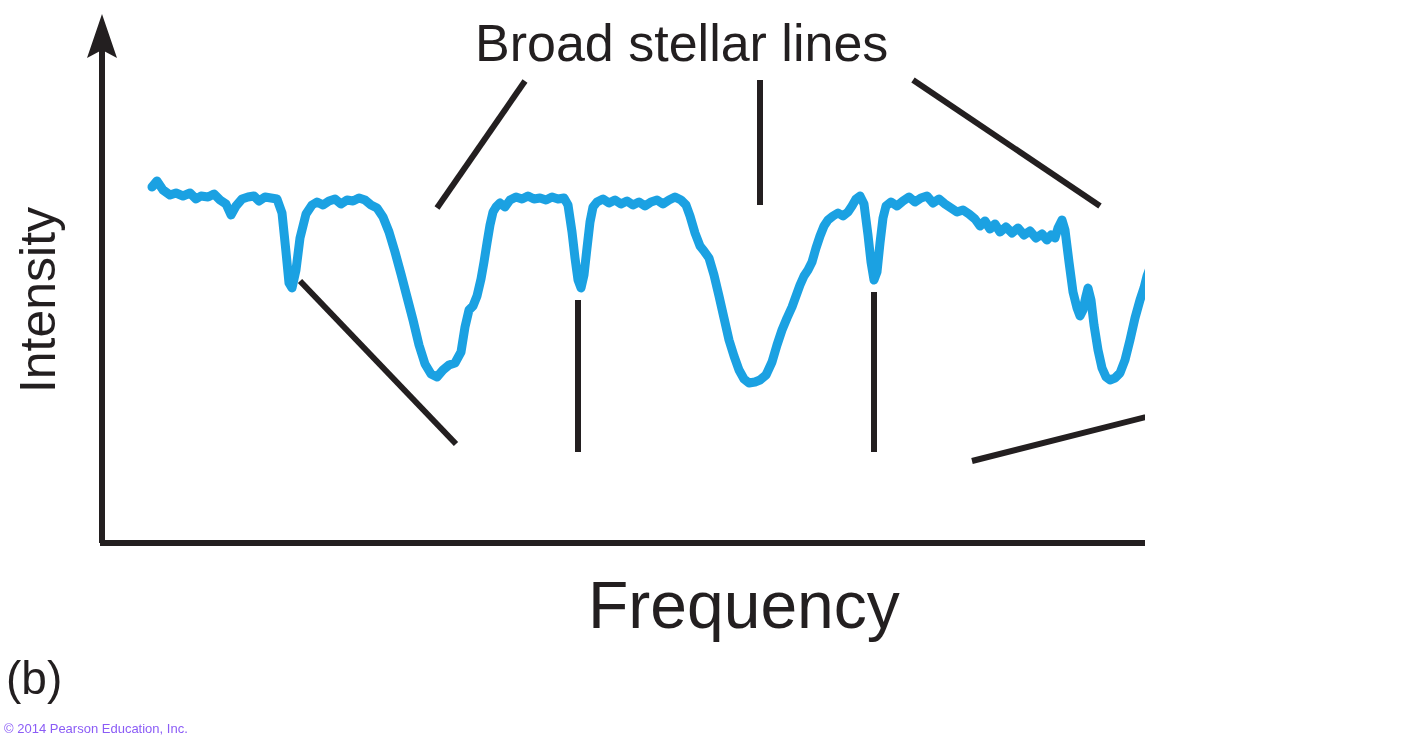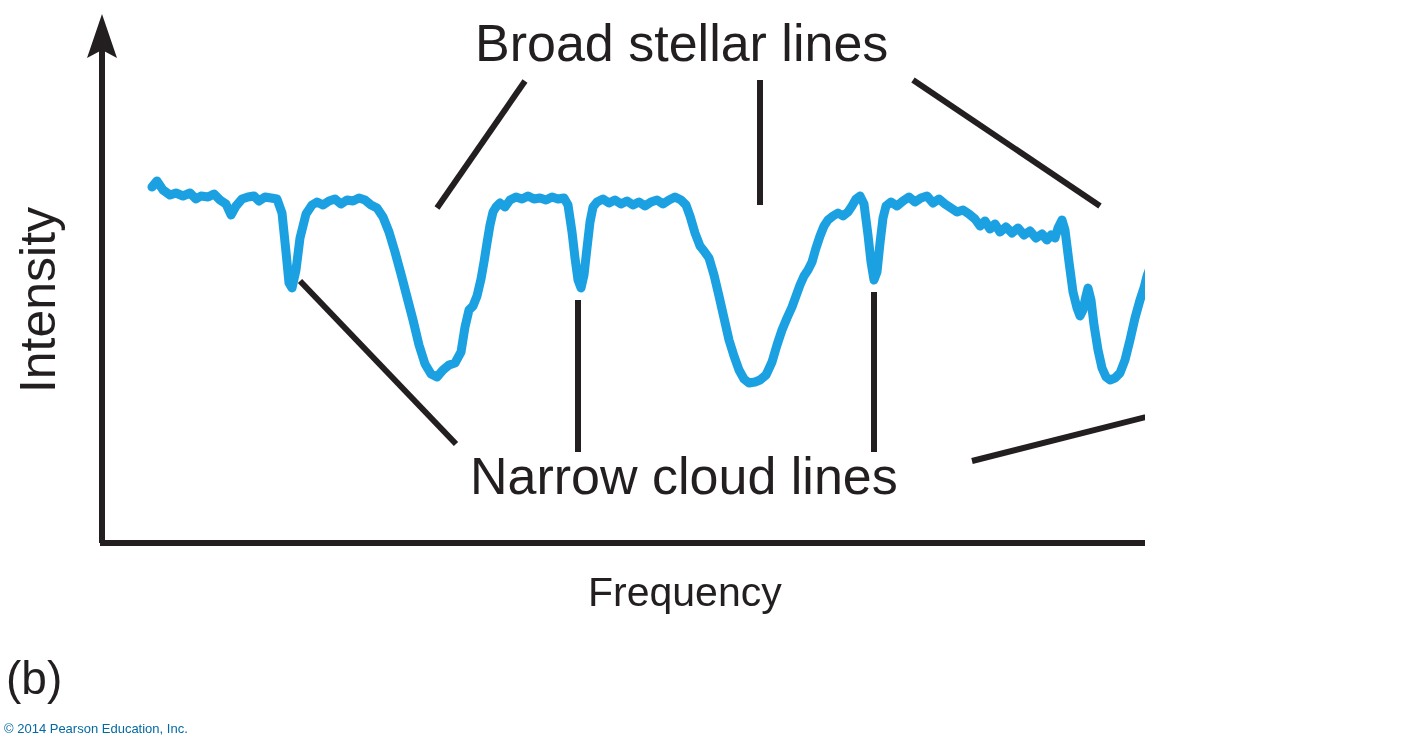--- a/index.html
+++ b/index.html
@@ -70,32 +70,32 @@
     top: 275px;
     width: 200px;
     text-align: center;
     font-size: 50px;
     transform: rotate(-90deg);
     transform-origin: center center;
   }
   #label-xaxis {
     left: 588px;
     top: 572px;
-    font-size: 41px;
+    font-size: 66px;
   }
   #label-panel {
     left: 6px;
     top: 655px;
     font-size: 46px;
   }
   #label-copyright {
     left: 4px;
     top: 722px;
     font-size: 13px;
-    color: #0369a1;
+    color: #8b5cf6;
   }
 </style>
 </head>
 <body>
 
 <div id="figure-root">
 
   <svg id="spectrum-svg" viewBox="0 0 1411 746">
 
     <g>
@@ -120,21 +120,20 @@
       <line class="leader-line" x1="874" y1="292" x2="874" y2="452"></line>
       <polyline class="leader-line" points="1221,280 1221,398 972,461"></polyline>
     </g>
 
     <path id="curve-path" class="spectrum-curve" d="M 152 187 L 157 181 L 163 190 L 170 195 L 176 193 L 183 196 L 190 193 L 196 199 L 201 196 L 208 197 L 214 194 L 220 200 L 226 204 L 231 215 L 236 206 L 242 199 L 248 197 L 254 196 L 259 201 L 265 197 L 271 198 L 277 199 L 282 213 L 286 252 L 289 283 L 292 288 L 296 270 L 300 238 L 306 214 L 312 205 L 317 202 L 323 205 L 329 201 L 335 199 L 341 204 L 347 200 L 353 201 L 359 198 L 365 200 L 371 205 L 377 208 L 383 217 L 389 232 L 395 252 L 401 274 L 407 297 L 413 320 L 419 345 L 425 364 L 431 374 L 437 377 L 443 370 L 449 365 L 455 363 L 461 352 L 465 327 L 469 310 L 473 306 L 477 296 L 481 279 L 484 262 L 487 243 L 490 225 L 493 212 L 496 207 L 500 203 L 505 207 L 510 200 L 516 197 L 522 199 L 528 196 L 534 199 L 540 198 L 546 200 L 552 197 L 558 199 L 564 198 L 568 205 L 572 232 L 575 258 L 578 280 L 581 288 L 584 275 L 587 248 L 590 222 L 593 207 L 597 202 L 603 199 L 609 203 L 615 200 L 621 204 L 627 201 L 633 205 L 639 202 L 645 206 L 651 202 L 657 200 L 663 204 L 669 200 L 675 197 L 681 200 L 686 205 L 690 216 L 695 233 L 700 246 L 704 251 L 709 258 L 714 275 L 719 296 L 724 318 L 729 340 L 734 356 L 739 370 L 744 379 L 749 383 L 755 382 L 760 380 L 766 375 L 772 362 L 777 345 L 782 330 L 787 318 L 792 307 L 796 296 L 800 285 L 804 276 L 808 270 L 812 262 L 816 248 L 820 236 L 824 226 L 828 220 L 833 216 L 838 213 L 843 216 L 848 212 L 852 206 L 856 199 L 860 196 L 864 204 L 868 235 L 871 262 L 874 280 L 877 272 L 880 243 L 883 218 L 886 206 L 891 202 L 897 206 L 903 201 L 909 197 L 915 202 L 921 198 L 927 196 L 933 203 L 939 199 L 945 204 L 951 208 L 957 212 L 963 210 L 969 214 L 975 219 L 980 226 L 985 221 L 990 229 L 995 224 L 1000 232 L 1006 227 L 1012 233 L 1018 228 L 1024 235 L 1030 231 L 1036 238 L 1042 234 L 1047 240 L 1051 235 L 1055 238 L 1058 228 L 1062 220 L 1065 230 L 1069 262 L 1073 292 L 1077 308 L 1080 316 L 1083 310 L 1086 296 L 1088 288 L 1091 300 L 1094 325 L 1098 350 L 1102 368 L 1106 377 L 1110 380 L 1115 378 L 1120 373 L 1125 360 L 1130 340 L 1135 318 L 1140 300 L 1144 288 L 1147 276 L 1150 268 L 1154 262 L 1158 255 L 1161 242 L 1164 226 L 1168 218 L 1173 212 L 1179 210 L 1185 208 L 1191 211 L 1197 209 L 1203 210 L 1208 216 L 1212 240 L 1215 268 L 1218 282 L 1221 276 L 1224 250 L 1227 224 L 1231 212 L 1235 205 L 1240 198 L 1246 194 L 1252 197 L 1258 196 L 1264 199 L 1270 197 L 1275 203 L 1280 214 L 1285 226 L 1289 232 L 1293 226 L 1297 212 L 1301 202 L 1306 196 L 1311 190 L 1316 186 L 1318 188" stroke="#1ba1e2"></path>
 
   </svg>
 
   <div class="fig-label" id="label-broad">Broad stellar lines</div>
 
-  <div class="fig-label" id="label-narrow">Narrow cloud lines</div>
 
   <div class="fig-label" id="label-yaxis">Intensity</div>
 
   <div class="fig-label" id="label-xaxis">Frequency</div>
 
   <div class="fig-label" id="label-panel">(b)</div>
 
   <div class="fig-label" id="label-copyright">© 2014 Pearson Education, Inc.</div>
 
 </div>

